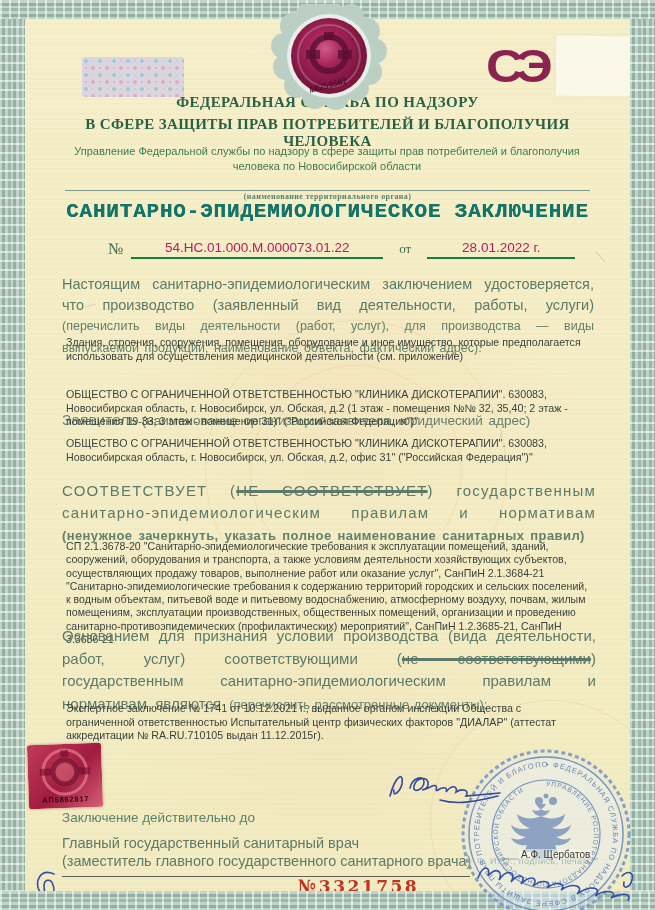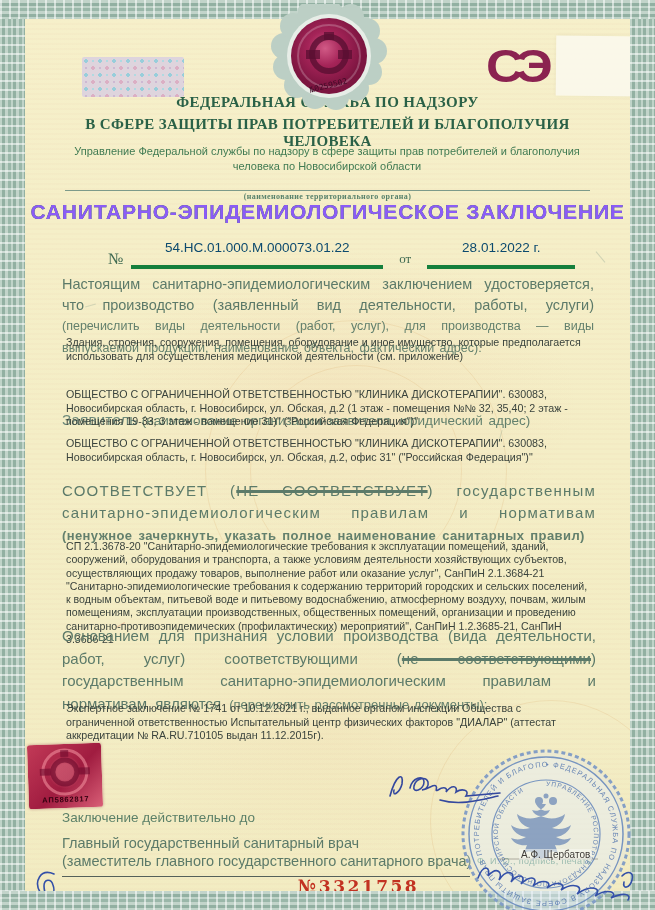--- a/index.html
+++ b/index.html
@@ -43,29 +43,29 @@
      transform:rotate(.6deg);box-shadow:0 0 4px rgba(0,0,0,.05);}
 
   
   .h-line{position:absolute;left:40px;width:575px;text-align:center;color:#2a6147;
      font-family:"Liberation Serif",serif;font-weight:bold;font-size:15px;letter-spacing:.4px;z-index:2;}
   .dept{position:absolute;left:57px;top:144px;width:540px;text-align:center;color:#3f7a52;
      font-size:11px;line-height:15px;z-index:2;}
   .rule{position:absolute;left:65px;top:190px;width:525px;border-top:1px solid #7d9a8a;}
   .org-caption{position:absolute;left:40px;top:192px;width:575px;text-align:center;color:#57806b;
      font-family:"Liberation Serif",serif;font-size:8px;letter-spacing:.4px;font-weight:bold;}
-  .title{position:absolute;left:20px;top:200px;width:615px;text-align:center;color:#8b5cf6;
-     font-family:Liberation Sans, sans-serif;font-weight:bold;font-size:21px;letter-spacing:.8px;
+  .title{position:absolute;left:20px;top:200px;width:615px;text-align:center;color:#0f766e;
+     font-family:Liberation Mono, monospace;font-weight:bold;font-size:21px;letter-spacing:.8px;
      text-shadow:0 0 .6px #1d5a3c;z-index:2;}
 
   
   .numrow{position:absolute;left:108px;top:240px;width:482px;display:flex;align-items:flex-end;z-index:2;}
   .nr-label{font-family:"Liberation Serif",serif;font-size:16px;color:#3f6a51;padding:0 8px 1px 0;}
   .nr-ot{font-family:"Liberation Serif",serif;font-size:13px;color:#3f6a51;padding:0 16px 2px;}
-  .nr-cell{border-bottom:4px solid #15803d;text-align:center;font-size:13.5px;color:#0c4a6e;padding-bottom:10px;}
+  .nr-cell{border-bottom:2px solid #15803d;text-align:center;font-size:13.5px;color:#be185d;padding-bottom:2px;}
   .nr-num{flex:0 0 252px;} .nr-date{flex:0 0 148px;}
 
   
   .form-par{position:absolute;color:#5c7a69;text-align:justify;z-index:2;}
   .p1{left:62px;top:274px;width:532px;font-size:14.5px;line-height:20.5px;word-spacing:5px;}
   .small-note{font-size:12.5px;word-spacing:2px;color:#63806d;}
   .typed{position:absolute;color:#39423c;font-size:10.7px;line-height:13.7px;z-index:2;}
   .obj{left:66px;top:336px;width:524px;}
   .comp1{left:66px;top:388px;width:527px;}
   .applicant{position:absolute;left:62px;top:411px;width:540px;color:#6d897a;font-size:15.5px;z-index:1;}

